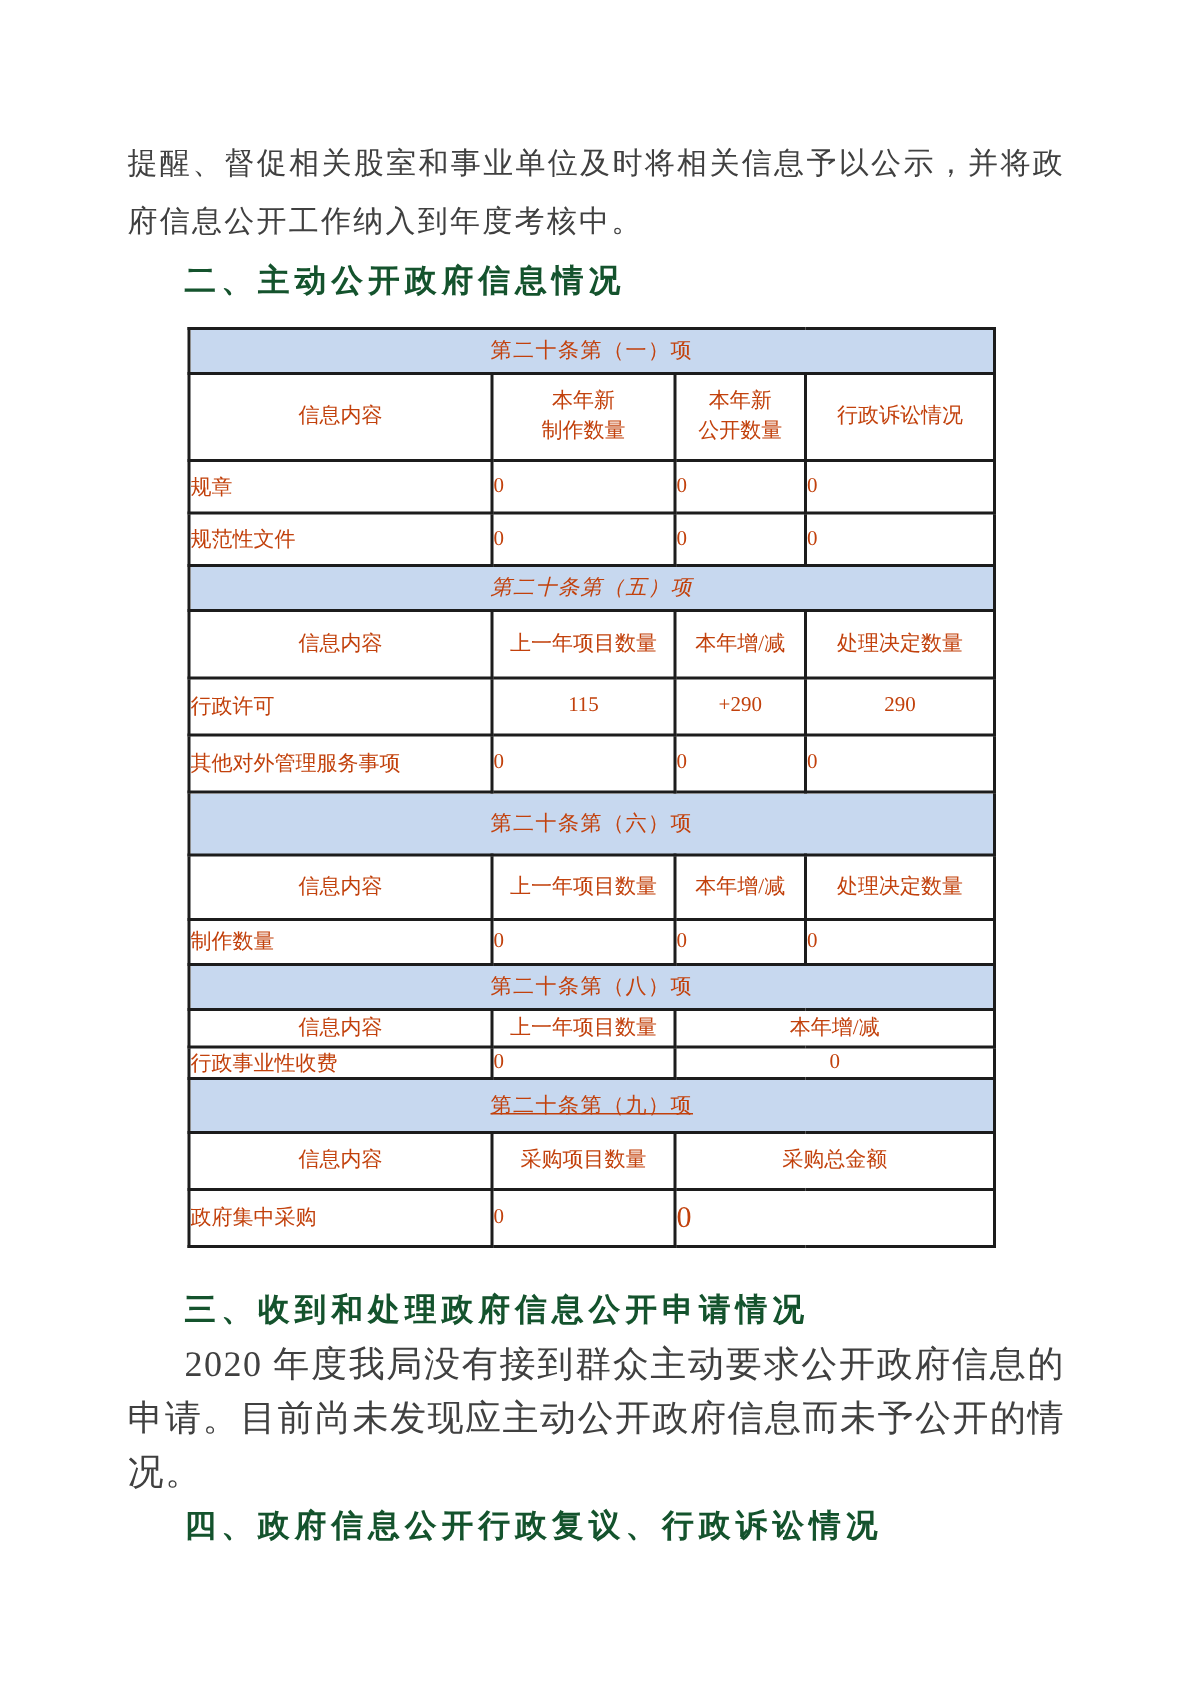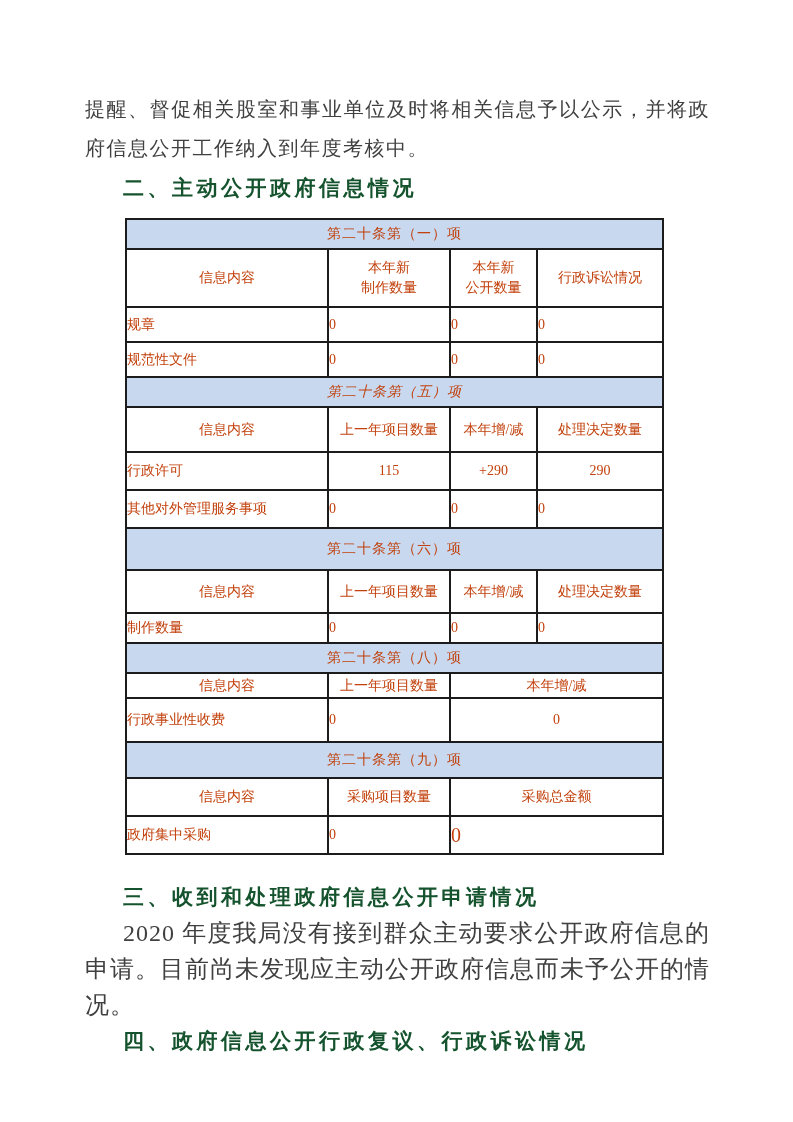--- a/index.html
+++ b/index.html
@@ -156,28 +156,28 @@
     </tr>
 
     <tr style="height:30px">
       <td class="band" colspan="4" style="background: rgb(199, 216, 239);">第二十条第（八）项</td>
     </tr>
     <tr style="height:25px">
       <td class="th">信息内容</td>
       <td class="th">上一年项目数量</td>
       <td class="th" colspan="2">本年增/减</td>
     </tr>
-    <tr style="height:44px">
+    <tr style="height:21px">
       <td class="name">行政事业性收费</td>
       <td class="v-l">0</td>
       <td class="v-c" colspan="2">0</td>
     </tr>
 
     <tr style="height:36px">
-      <td class="band" colspan="4" style="background: rgb(199, 216, 239);">第二十条第（九）项</td>
+      <td class="band" colspan="4" style="background: rgb(199, 216, 239); text-decoration: underline;">第二十条第（九）项</td>
     </tr>
     <tr style="height:38px">
       <td class="th">信息内容</td>
       <td class="th">采购项目数量</td>
       <td class="th" colspan="2">采购总金额</td>
     </tr>
     <tr style="height:38px">
       <td class="name">政府集中采购</td>
       <td class="v-l2">0</td>
       <td class="v-big" colspan="2">0</td>

